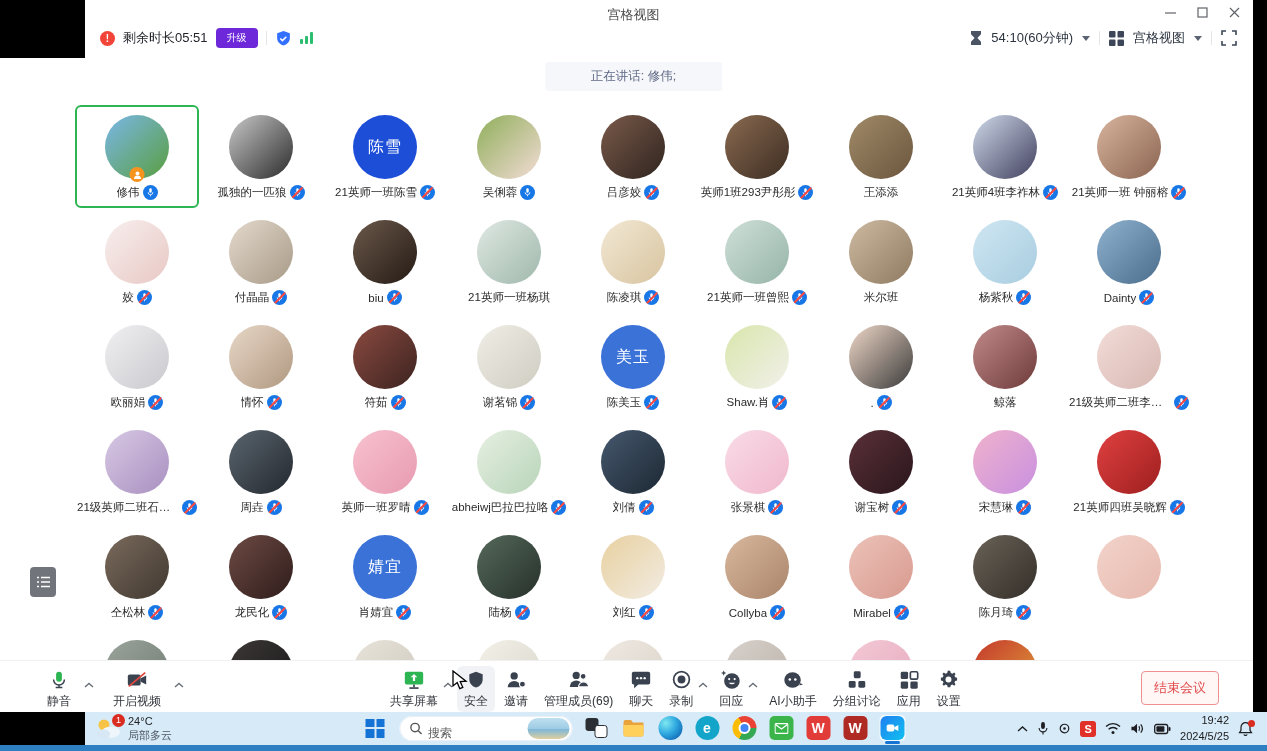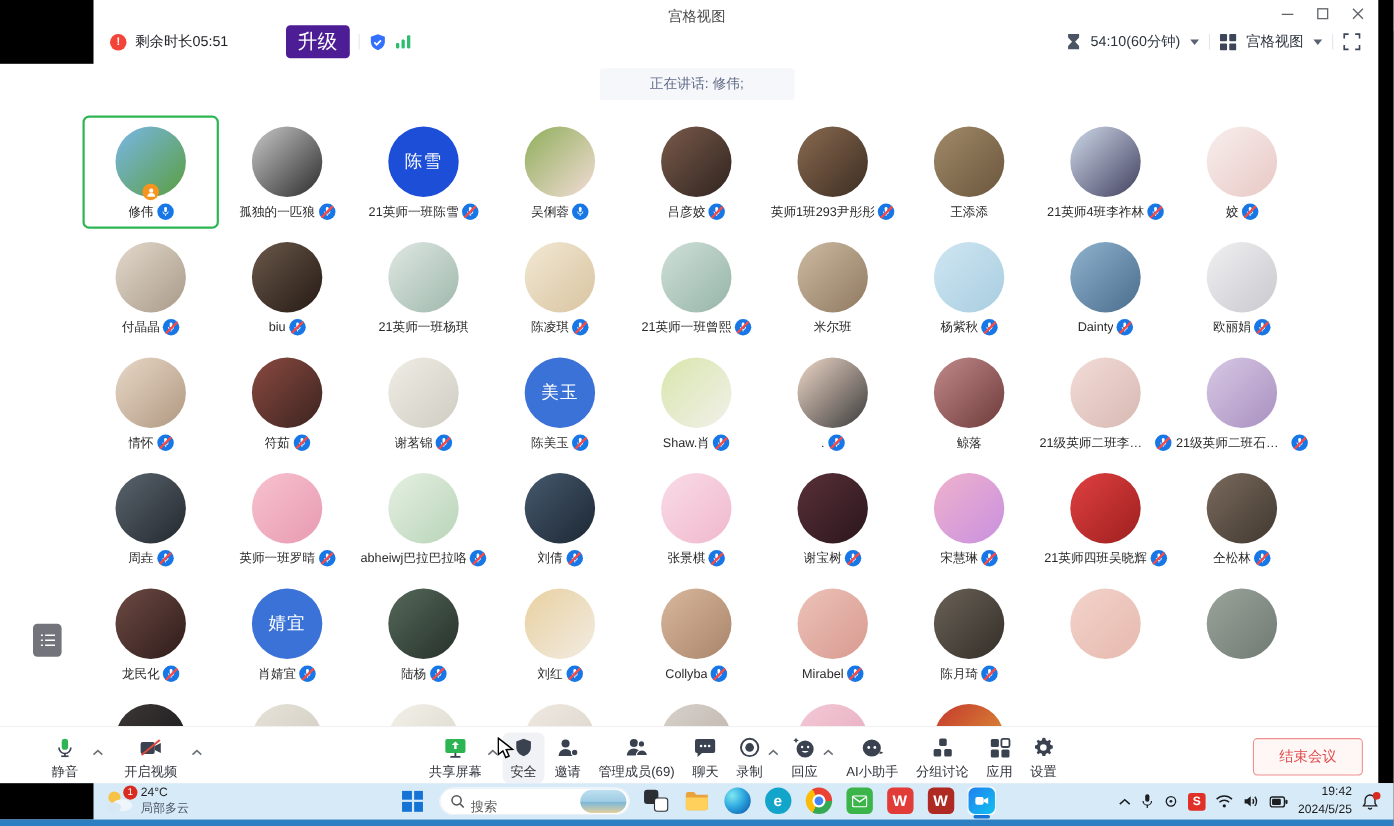--- a/index.html
+++ b/index.html
@@ -8,21 +8,21 @@
   
   .titlebar{position:absolute;left:0;top:0;width:100%;height:28px;background:#fff;}
   .win-title{position:absolute;left:50%;top:6px;transform:translateX(-50%);font-size:13px;color:#4a4a4a;}
   .wctrl{position:absolute;right:24px;top:3px;display:flex;gap:14px;}
   .wbtn{width:18px;height:18px;display:flex;align-items:center;justify-content:center;color:#5f6368;}
   
   .mh-left{position:absolute;left:100px;top:26px;height:24px;display:flex;align-items:center;gap:8px;}
   .warn-dot{width:15px;height:15px;border-radius:50%;background:#f24438;color:#fff;font-size:10px;font-weight:bold;
     display:flex;align-items:center;justify-content:center;}
   .remaining{font-size:13px;color:#23242a;}
-  .upgrade{background:#4c1d95;color:#fff;font-size:18px;border:none;border-radius:4px;padding:3px 11px;cursor:pointer;margin-left:44px;}
+  .upgrade{background:#6d28d9;color:#fff;font-size:10px;border:none;border-radius:4px;padding:3px 11px;cursor:pointer;}
   .vdiv{width:1px;height:14px;background:#e3e5e8;}
   .sig{display:flex;align-items:flex-end;gap:2px;height:12px;}
   .sig span{width:3px;background:#2dbd6e;border-radius:1px;}
   .mh-right{position:absolute;right:30px;top:26px;height:24px;display:flex;align-items:center;gap:9px;
     font-size:13px;color:#2c3440;}
   .caret-down{width:0;height:0;border-left:4px solid transparent;border-right:4px solid transparent;
     border-top:5px solid #5a6372;}
   
   .speaking{position:absolute;left:50%;top:62px;transform:translateX(-50%);background:#f6f7fa;border-radius:3px;
     padding:6px 46px;font-size:12.5px;color:#5f6b86;white-space:nowrap;}
@@ -51,22 +51,22 @@
   .toolbar{position:absolute;left:0;top:660px;width:1253px;height:52px;background:#fff;z-index:10;
     border-top:1px solid #f1f1f2;}
   .tb-group{position:absolute;top:5px;display:flex;align-items:flex-start;}
   .tb-left{left:40px;gap:10px;justify-content:flex-end;}
   .tb-center{left:383px;gap:2px;}
   .tb-item{display:flex;flex-direction:column;align-items:center;padding:2px 7px;border-radius:6px;cursor:pointer;}
   .tb-item.hl{background:#f1f2f5;text-align:right;}
   .tb-ico{height:23px;display:flex;align-items:center;}
   .tb-lbl{font-size:12px;color:#30333a;margin-top:2px;white-space:nowrap;}
   .tb-caret{margin:8px 2px 0 -4px;cursor:pointer;}
-  .end-btn{position:absolute;right:28px;top:671px;z-index:12;background:#fff6f6;border:1px solid #ef8f8f;
-    color:#e04b4b;font-size:13px;border-radius:4px;padding:7px 23px;cursor:pointer;
+  .end-btn{position:absolute;right:48px;top:671px;z-index:12;background:#fff6f6;border:1px solid #ef8f8f;
+    color:#e04b4b;font-size:13px;border-radius:4px;padding:7px 12px;cursor:pointer;
     font-family:inherit;}
   
   .cursor{position:absolute;left:452px;top:670px;z-index:60;pointer-events:none;}
   
   .taskbar{position:absolute;left:0;top:712px;width:1267px;height:33px;background:#d7eaf8;z-index:20;}
   .weather{position:absolute;left:94px;top:3px;display:flex;align-items:center;gap:6px;cursor:pointer;}
   .weather-glyph{position:relative;width:28px;height:26px;}
   .wbadge{position:absolute;right:-3px;top:-2px;width:13px;height:13px;border-radius:50%;background:#d92b1f;
     color:#fff;font-size:9px;display:flex;align-items:center;justify-content:center;}
   .wtxt{font-size:11px;color:#1f1f1f;line-height:1.25;}
@@ -318,20 +318,36 @@
       <span class="mic muted">
         <svg width="9" height="11" viewBox="0 0 12 13">
               <rect x="4.4" y="0.8" width="3.2" height="6" rx="1.6" fill="#fff"></rect>
               <path d="M2.8 6.2a3.2 3.2 0 006.4 0" fill="none" stroke="#fff" stroke-width="1.1"></path>
               <line x1="6" y1="9.8" x2="6" y2="11.6" stroke="#fff" stroke-width="1.1"></line>
             </svg>
       </span>
     </div>
   </div>
 
+  <div class="tile">
+    <div class="avatar" style="background: linear-gradient(135deg, rgb(216, 180, 158), rgb(138, 100, 80));">
+      <span class="av-text"></span>
+
+    </div>
+    <div class="pname">
+      <span class="nm">21英师一班 钟丽榕</span>
+      <span class="mic muted">
+        <svg width="9" height="11" viewBox="0 0 12 13">
+              <rect x="4.4" y="0.8" width="3.2" height="6" rx="1.6" fill="#fff"></rect>
+              <path d="M2.8 6.2a3.2 3.2 0 006.4 0" fill="none" stroke="#fff" stroke-width="1.1"></path>
+              <line x1="6" y1="9.8" x2="6" y2="11.6" stroke="#fff" stroke-width="1.1"></line>
+            </svg>
+      </span>
+    </div>
+  </div>
 
   <div class="tile">
     <div class="avatar" style="background: linear-gradient(135deg, rgb(247, 239, 238), rgb(232, 200, 196));">
       <span class="av-text"></span>
 
     </div>
     <div class="pname">
       <span class="nm">姣</span>
       <span class="mic muted">
         <svg width="9" height="11" viewBox="0 0 12 13">

